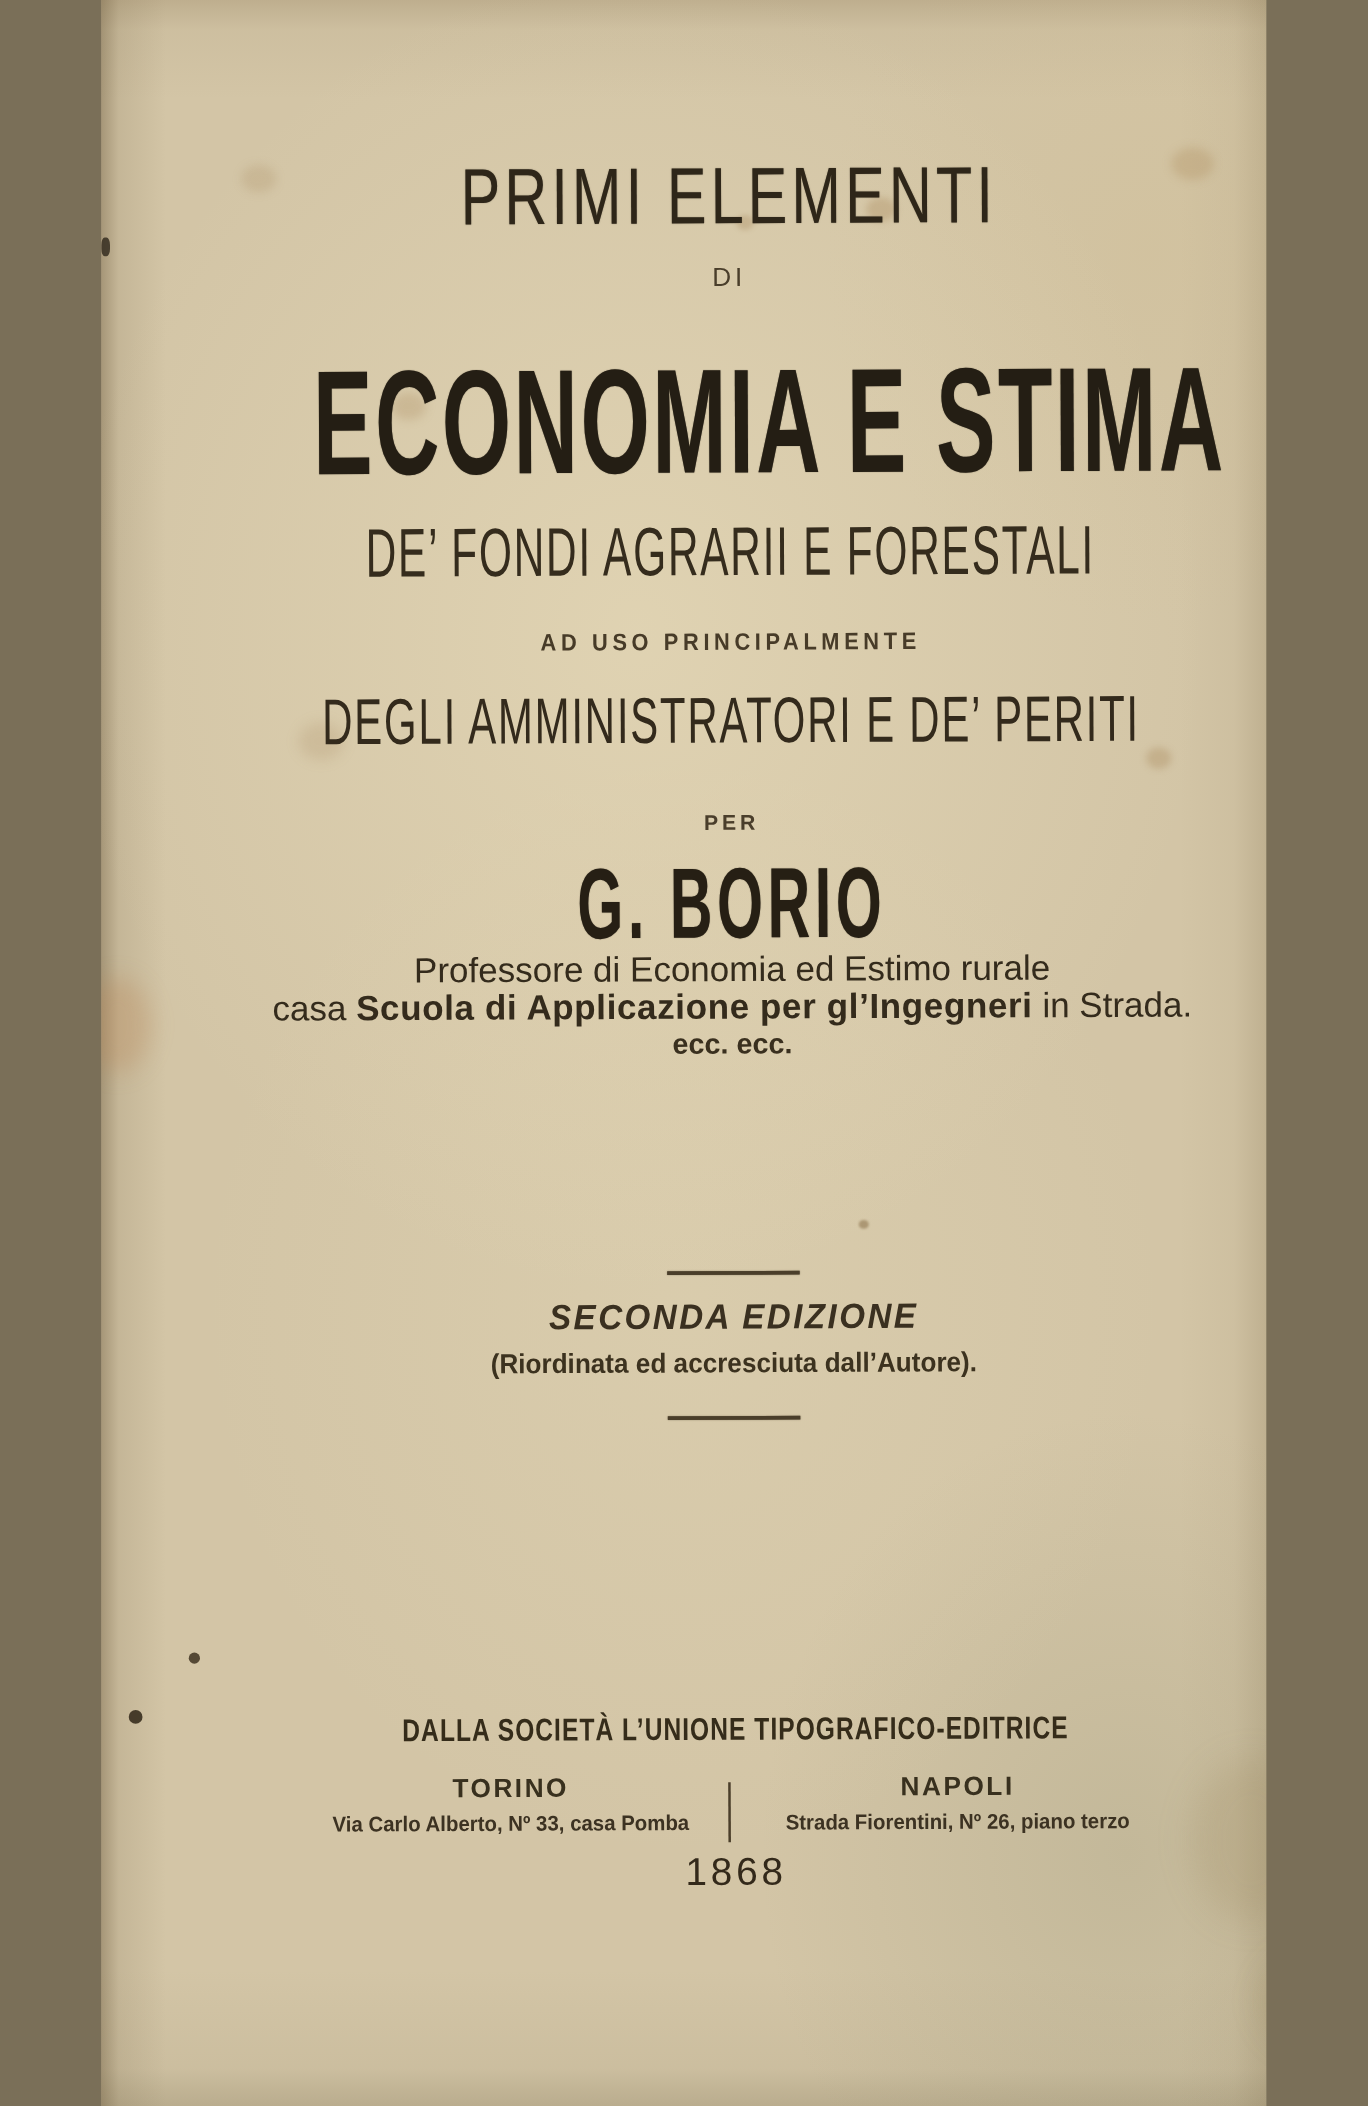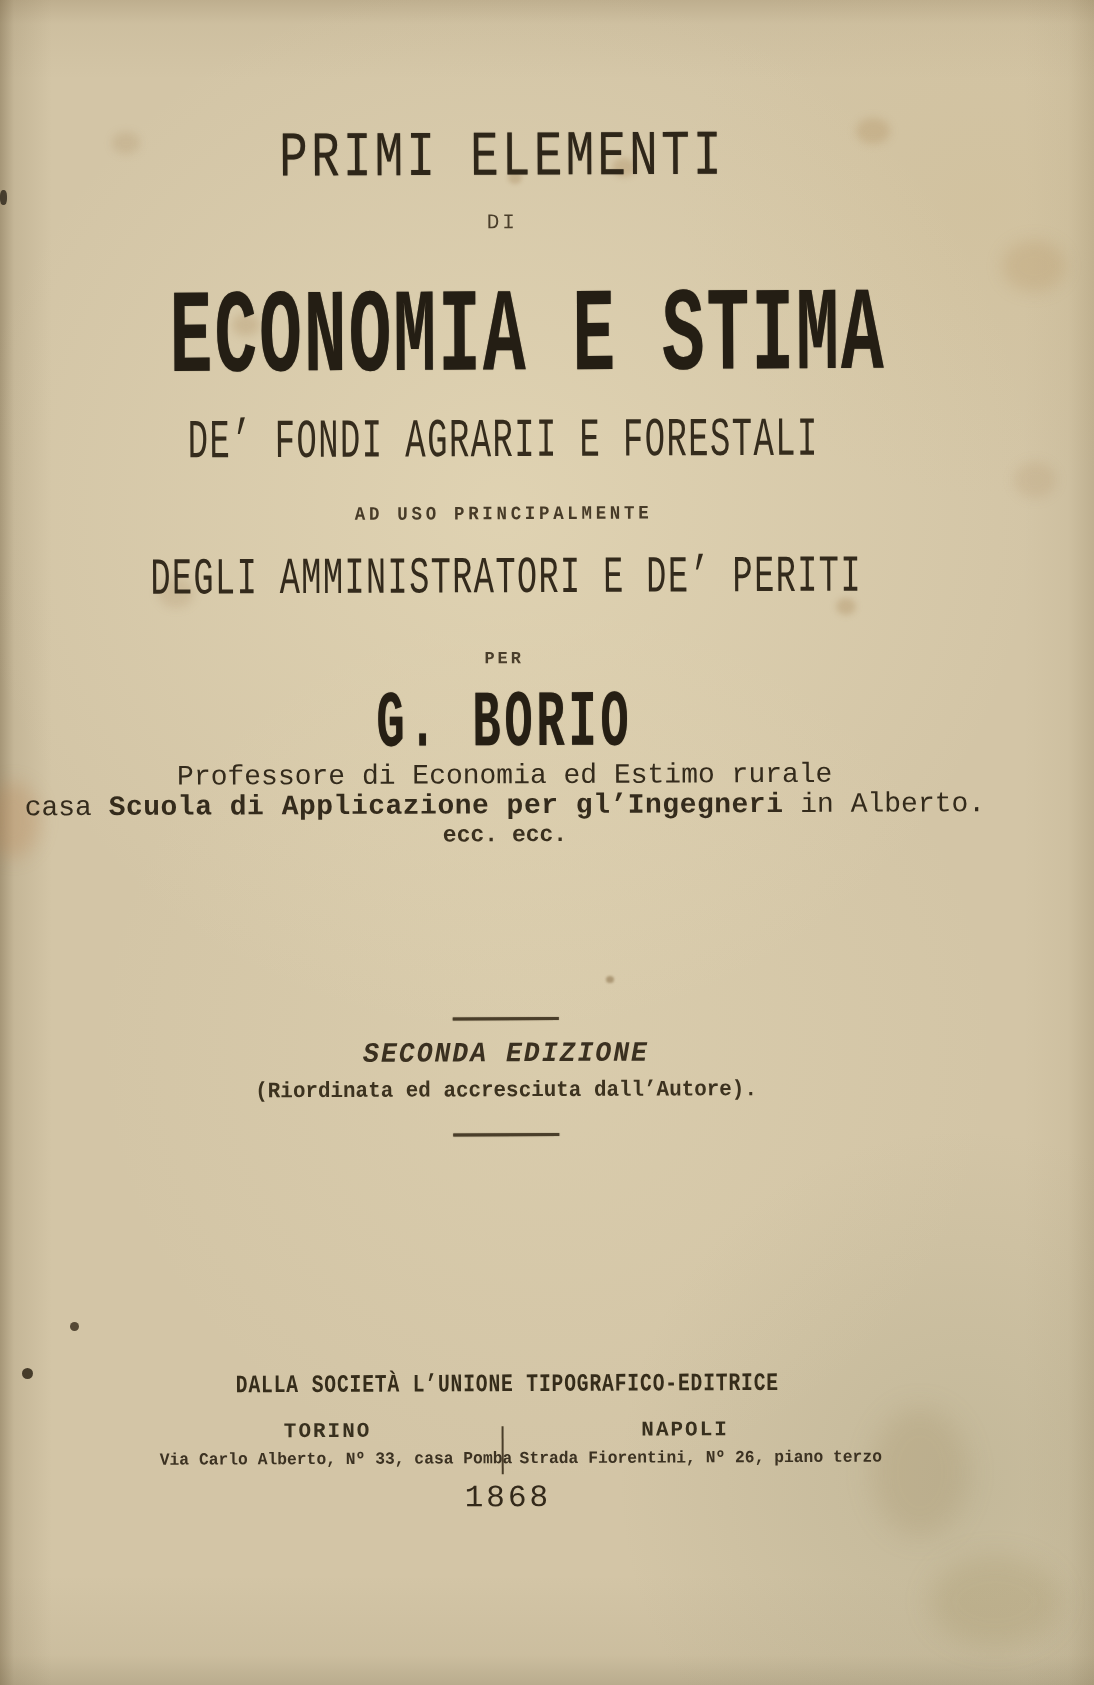--- a/index.html
+++ b/index.html
@@ -1,21 +1,21 @@
 <!DOCTYPE html>
 <html><head>
 <meta charset="utf-8">
 <style>
   html,body{margin:0;padding:0;background:#7a6f58;}
   .page{
     position:relative;
-    width:1094px;height:1685px;
+    width:932px;height:1685px;
     margin:0 auto;
     overflow:hidden;
-    font-family:Liberation Mono, monospace;
+    font-family:Liberation Sans, sans-serif;
     color:#2b241a;
     background-color:#d3c5a6;
     background-image:
       radial-gradient(ellipse 70% 45% at 46% 30%, rgba(236,224,190,0.5), rgba(236,224,190,0) 70%),
       radial-gradient(ellipse 55% 35% at 50% 62%, rgba(229,217,184,0.35), rgba(229,217,184,0) 75%),
       radial-gradient(ellipse 45% 30% at 88% 88%, rgba(138,138,108,0.22), rgba(138,138,108,0) 70%),
       radial-gradient(ellipse 40% 25% at 90% 12%, rgba(205,185,140,0.25), rgba(205,185,140,0) 70%),
       linear-gradient(90deg, rgba(92,74,44,0.38) 0px, rgba(92,74,44,0.12) 14px, rgba(92,74,44,0) 52px),
       linear-gradient(270deg, rgba(110,92,56,0.20) 0px, rgba(110,92,56,0.05) 26px, rgba(110,92,56,0) 70px),
       linear-gradient(180deg, rgba(116,94,58,0.22) 0px, rgba(116,94,58,0.06) 24px, rgba(116,94,58,0) 80px),
@@ -96,21 +96,21 @@
     <div class="line usage">AD USO PRINCIPALMENTE</div>
 
     <div class="line audience">DEGLI AMMINISTRATORI E DE’ PERITI</div>
 
     <div class="line per">PER</div>
 
     <div class="line author">G. BORIO</div>
 
     <div class="line role1">Professore di Economia ed Estimo rurale</div>
 
-    <div class="line role2"><span>casa </span><b>Scuola di Applicazione per gl’Ingegneri</b><span> in Alberto.</span></div>
+    <div class="line role2"><span>casa </span><b>Scuola di Applicazione per gl’Ingegneri</b><span> in Strada.</span></div>
 
     <div class="line etc">ecc. ecc.</div>
 
     <div class="rule rule-top"></div>
 
     <div class="line edition">SECONDA EDIZIONE</div>
 
     <div class="line edition-note">(Riordinata ed accresciuta dall’Autore).</div>
 
     <div class="rule rule-bottom"></div>

